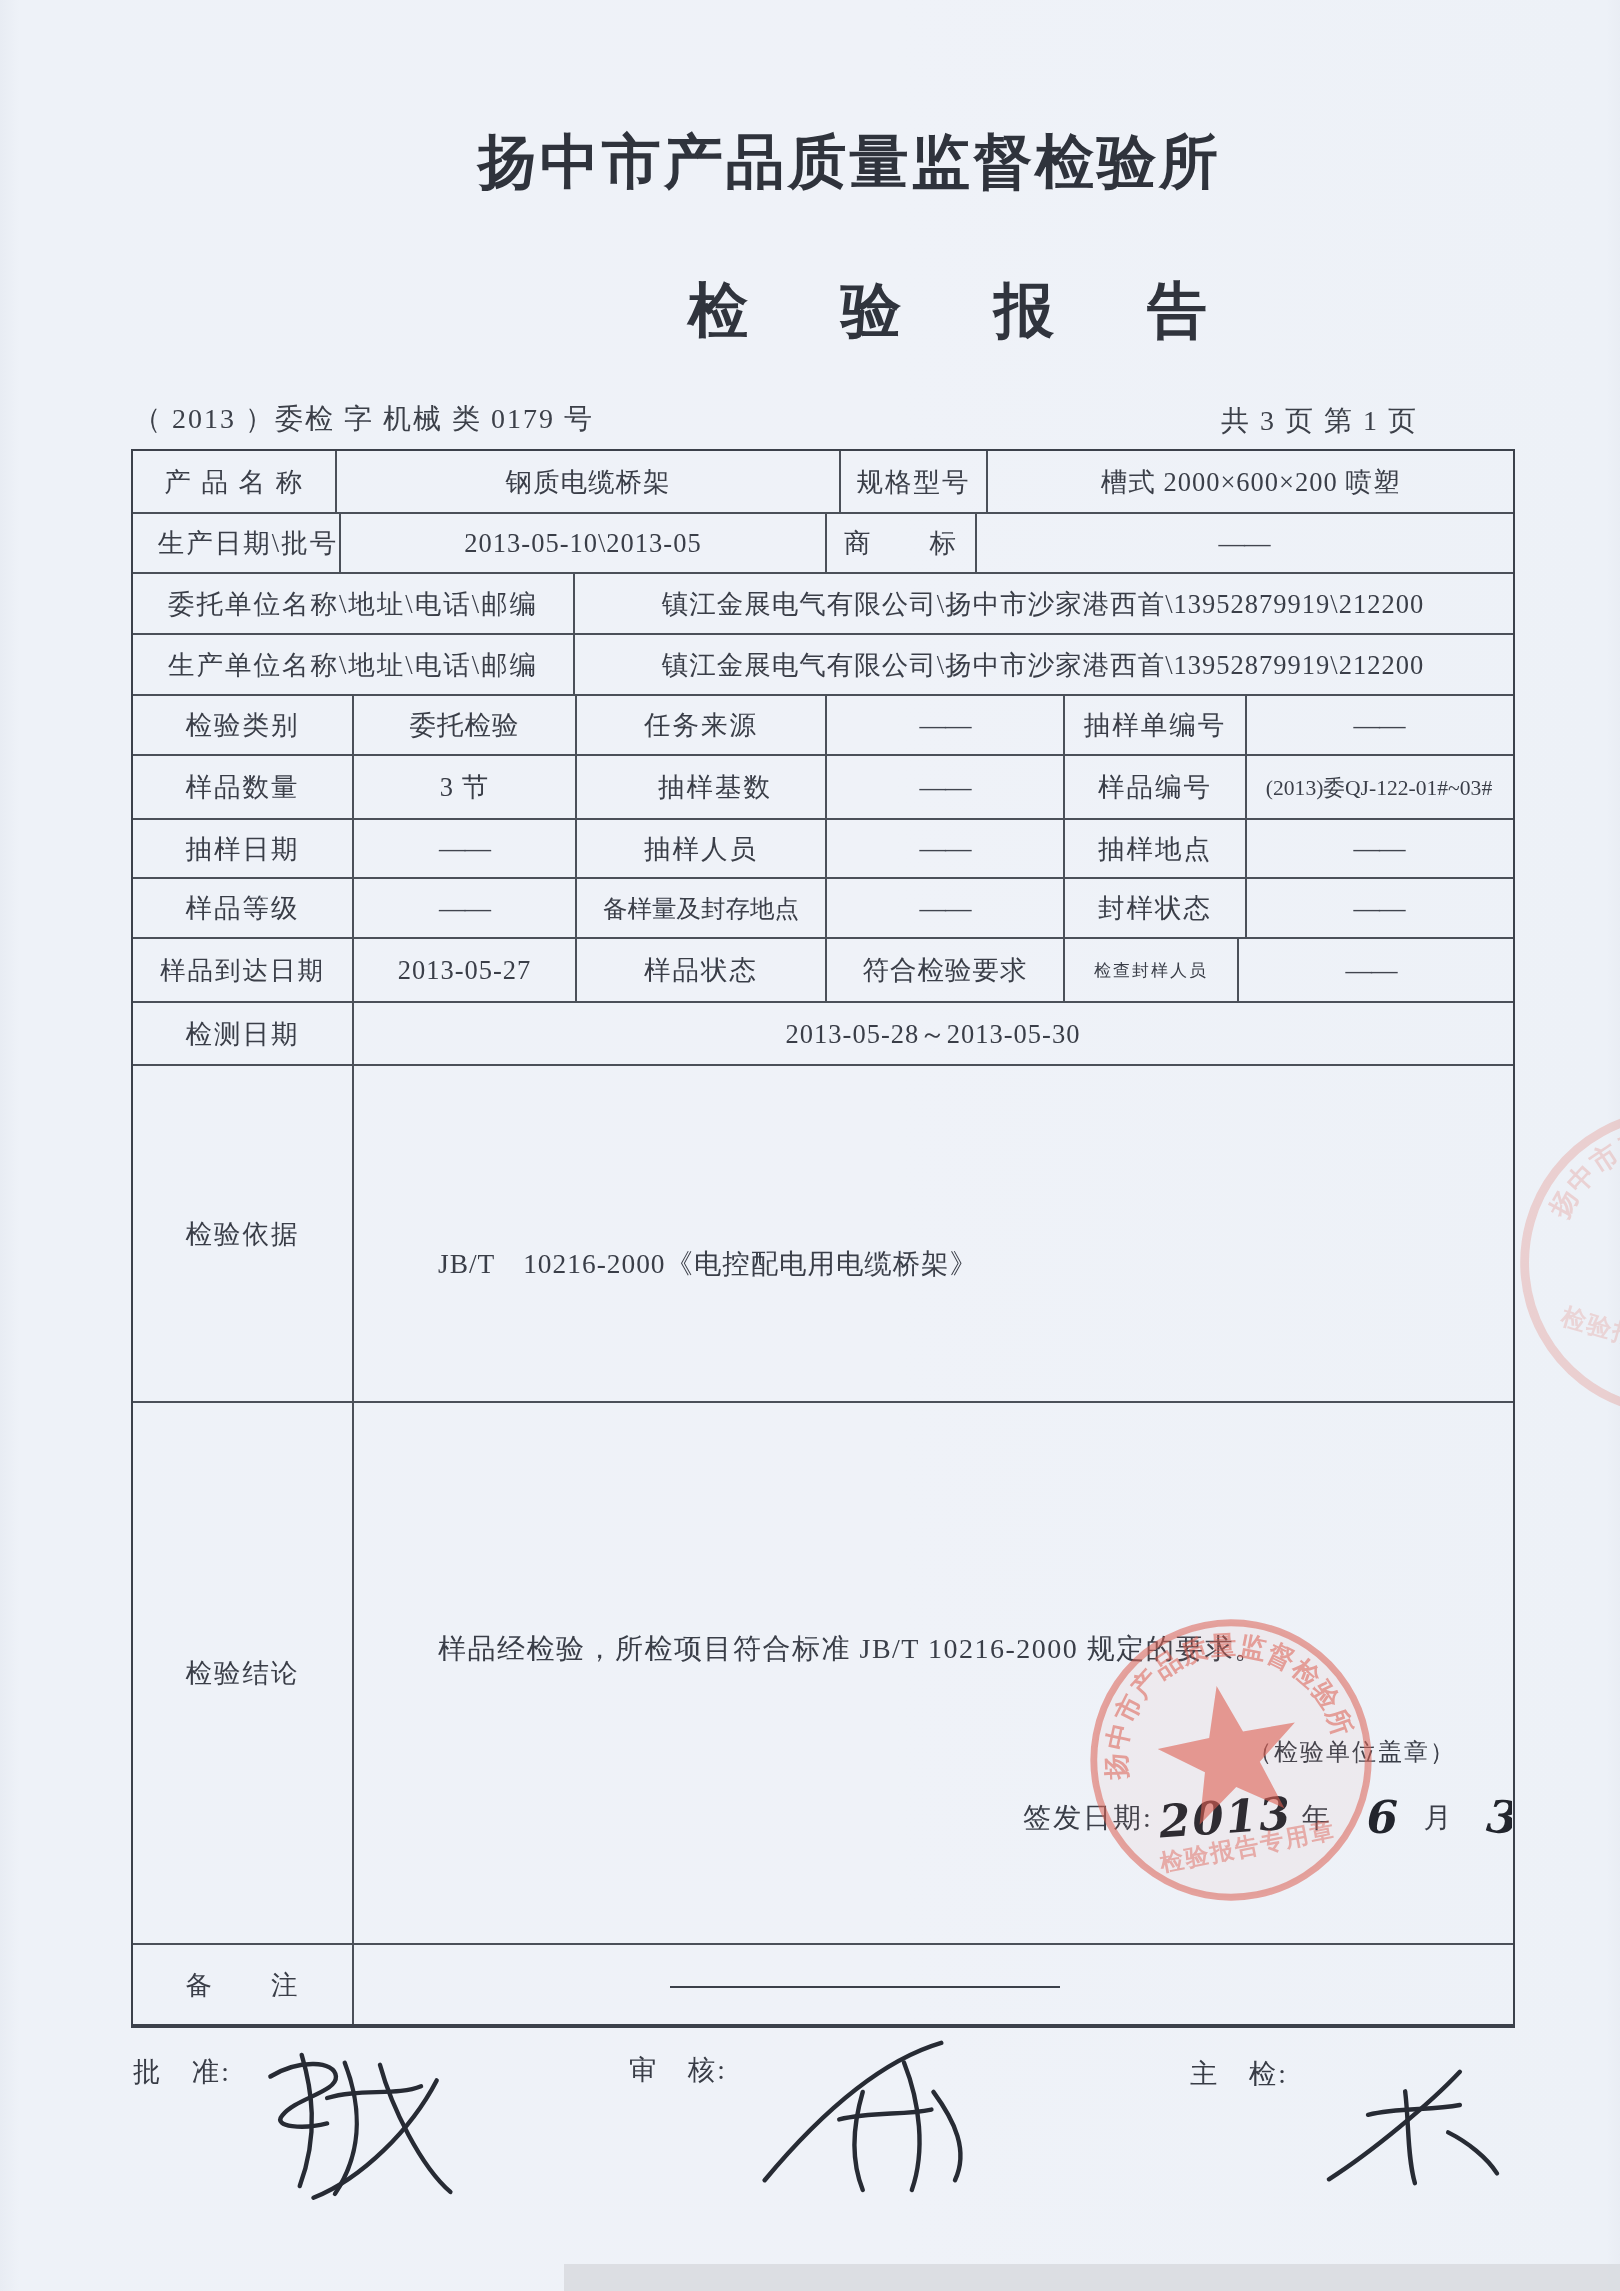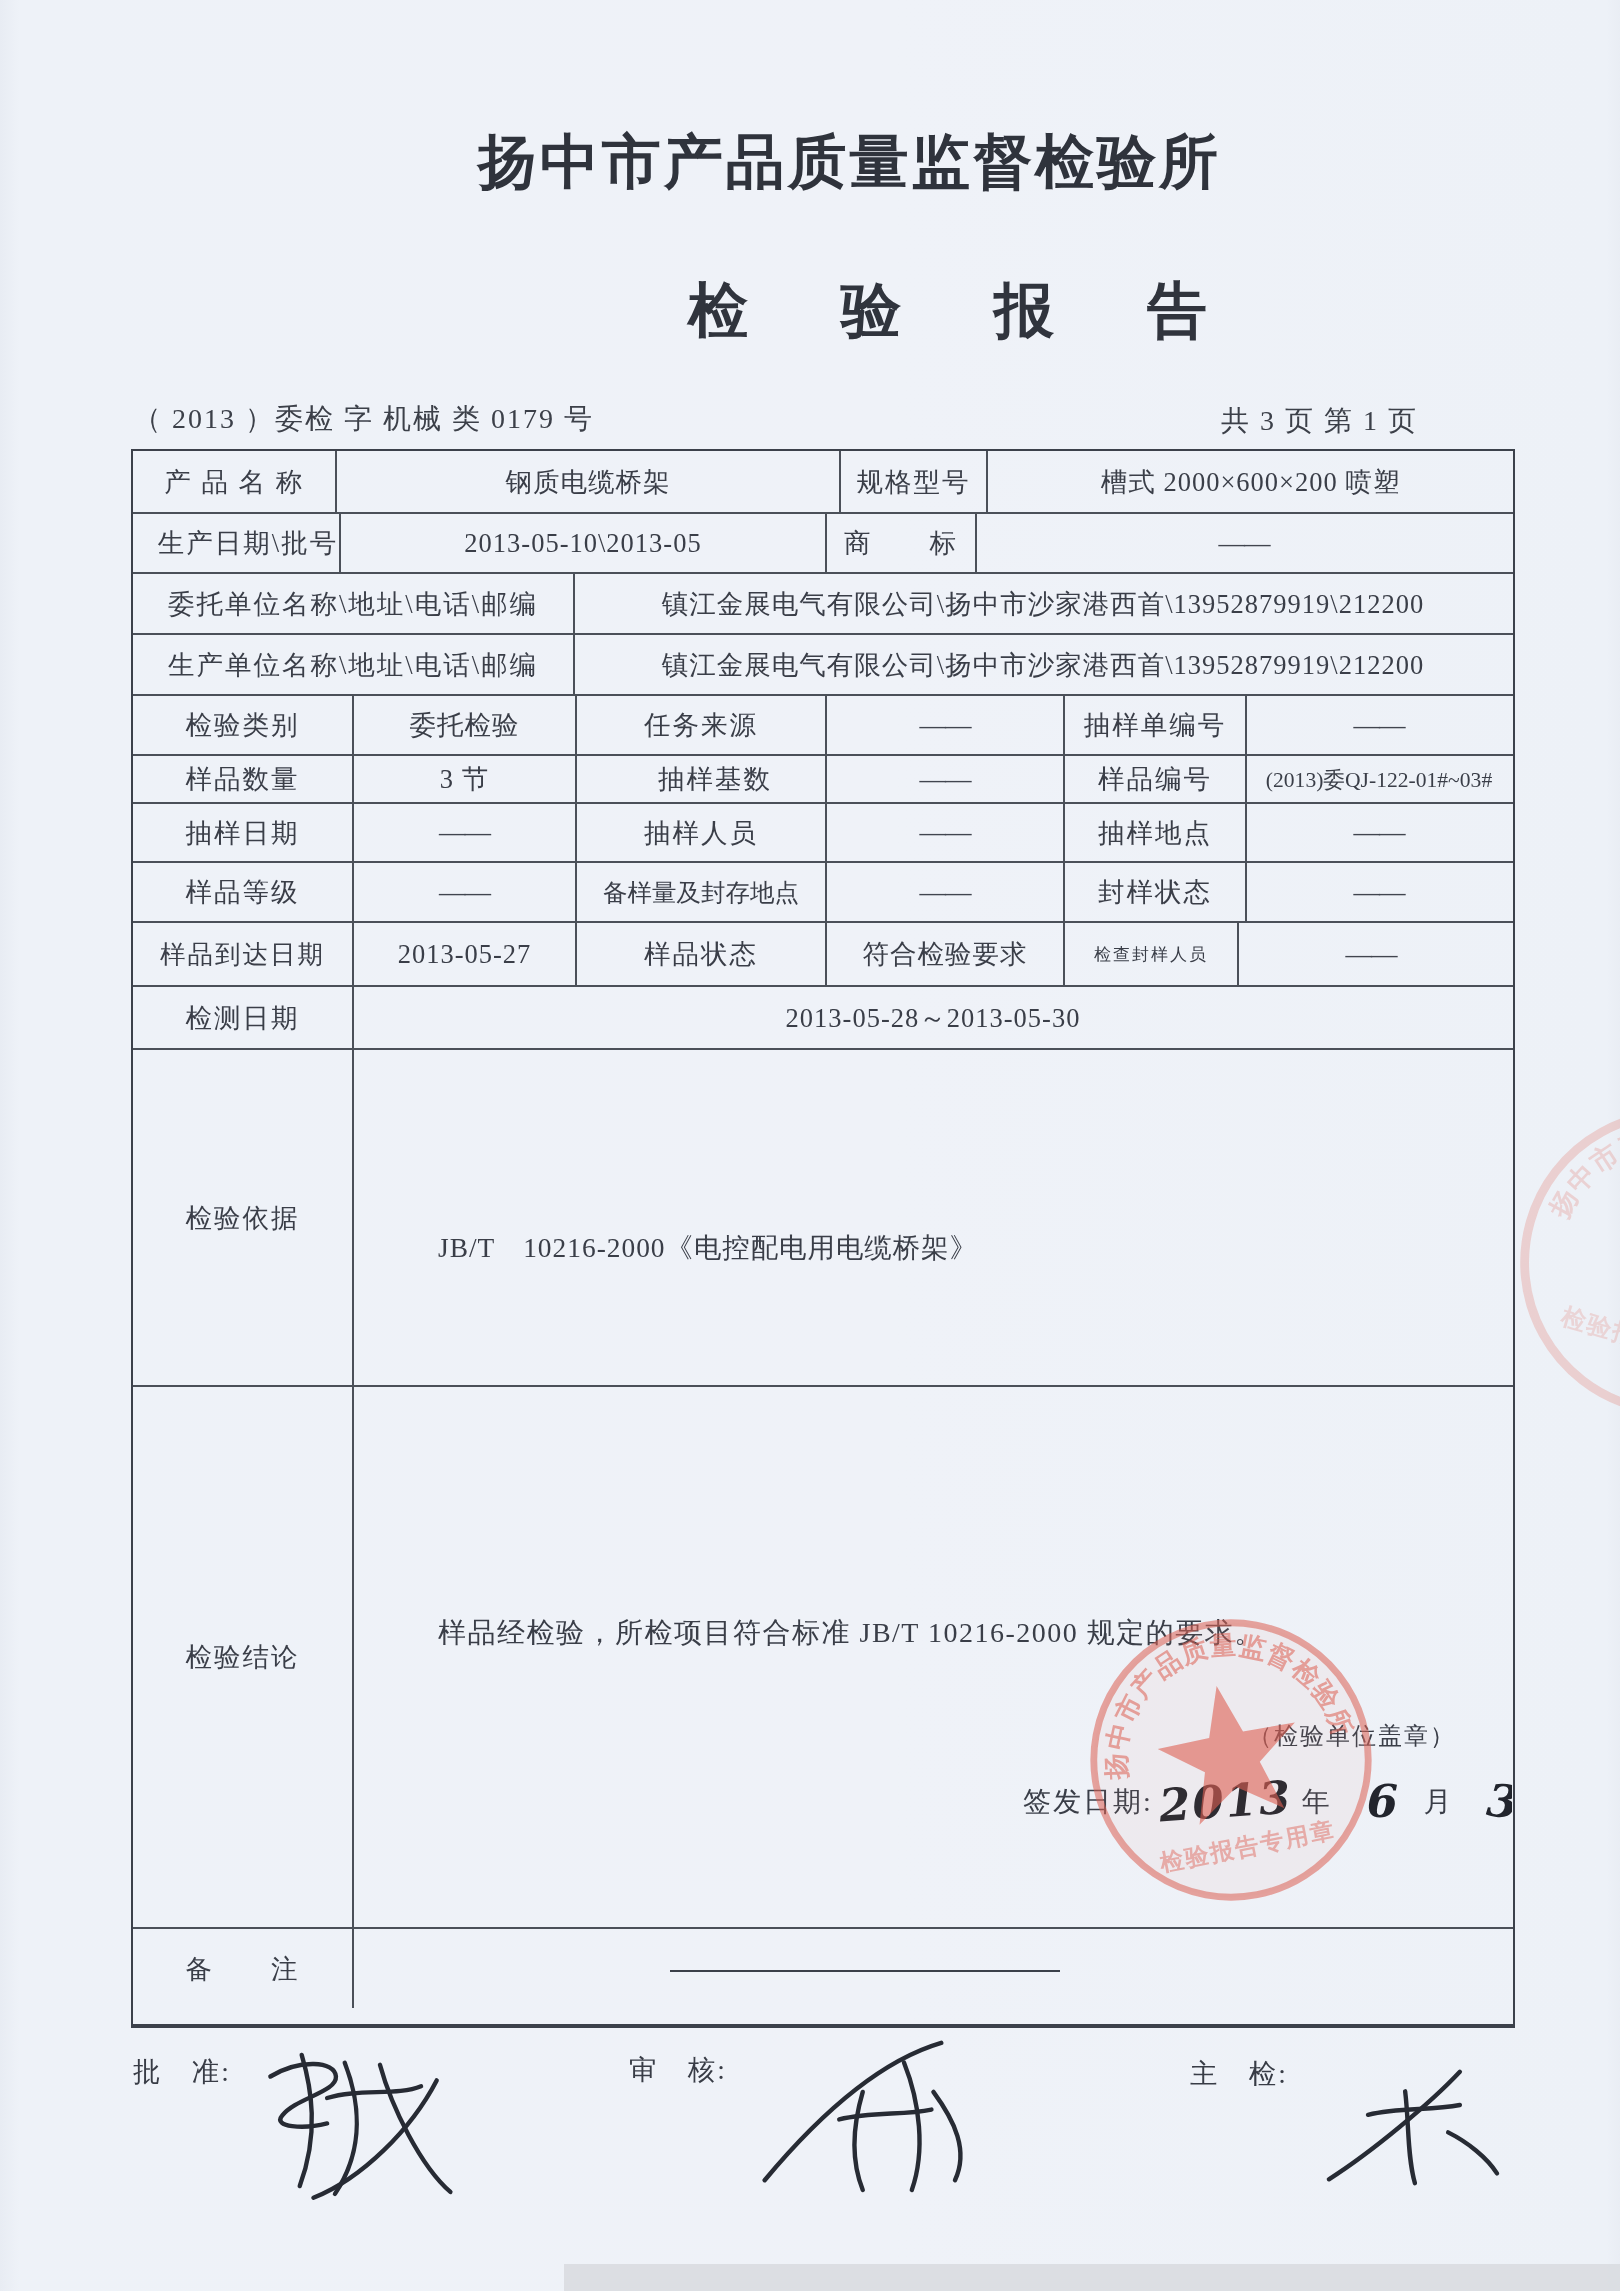--- a/index.html
+++ b/index.html
@@ -78,21 +78,21 @@
 
     <div class="row" style="height:60px;">
       <div class="cell lab" style="width:221px;">检验类别</div>
       <div class="cell" style="width:223px;">委托检验</div>
       <div class="cell lab" style="width:250px;">任务来源</div>
       <div class="cell dash" style="width:238px;">——</div>
       <div class="cell lab" style="width:182px;">抽样单编号</div>
       <div class="cell dash" style="width:264px;">——</div>
     </div>
 
-    <div class="row" style="height:48px;">
+    <div class="row" style="height:64px;">
       <div class="cell lab" style="width:221px;">样品数量</div>
       <div class="cell" style="width:223px;">3 节</div>
       <div class="cell lab" style="width:250px;padding-left:28px;">抽样基数</div>
       <div class="cell dash" style="width:238px;">——</div>
       <div class="cell lab" style="width:182px;">样品编号</div>
       <div class="cell small" style="width:264px;">(2013)委QJ-122-01#~03#</div>
     </div>
 
     <div class="row" style="height:59px;">
       <div class="cell lab" style="width:221px;">抽样日期</div>

